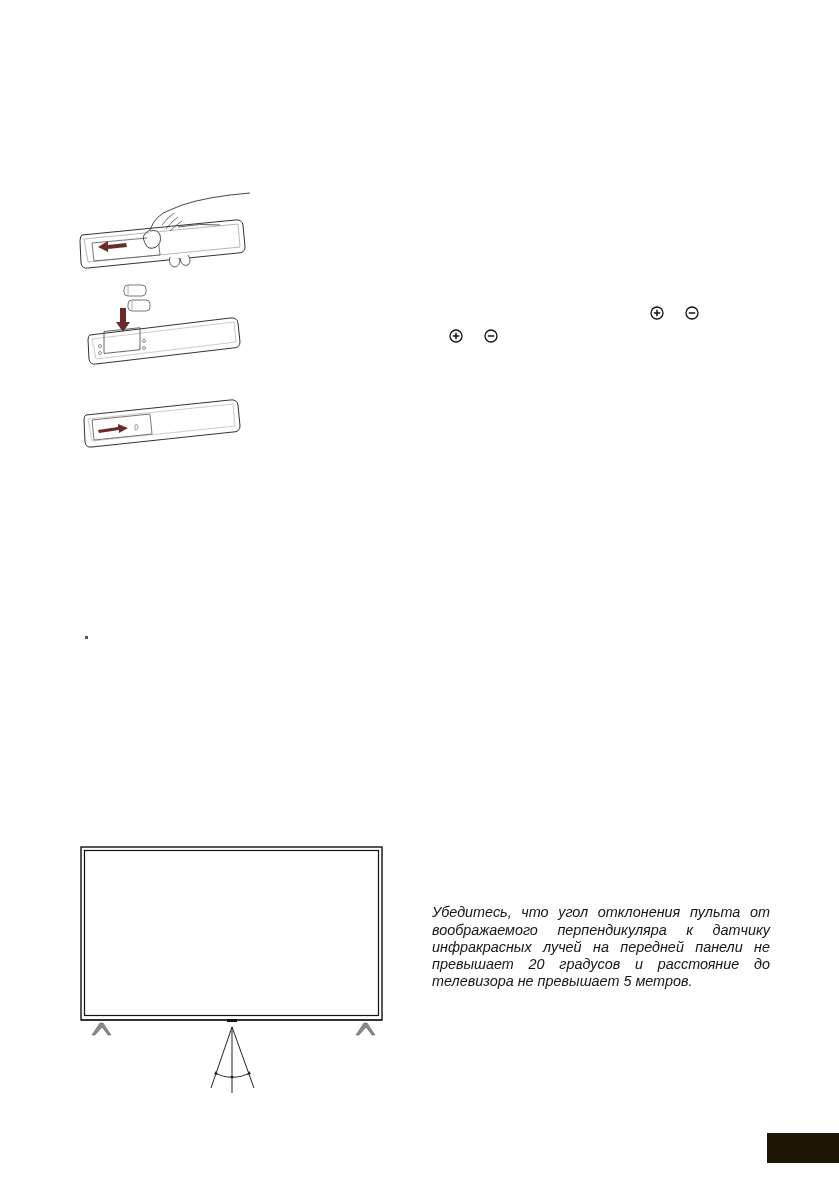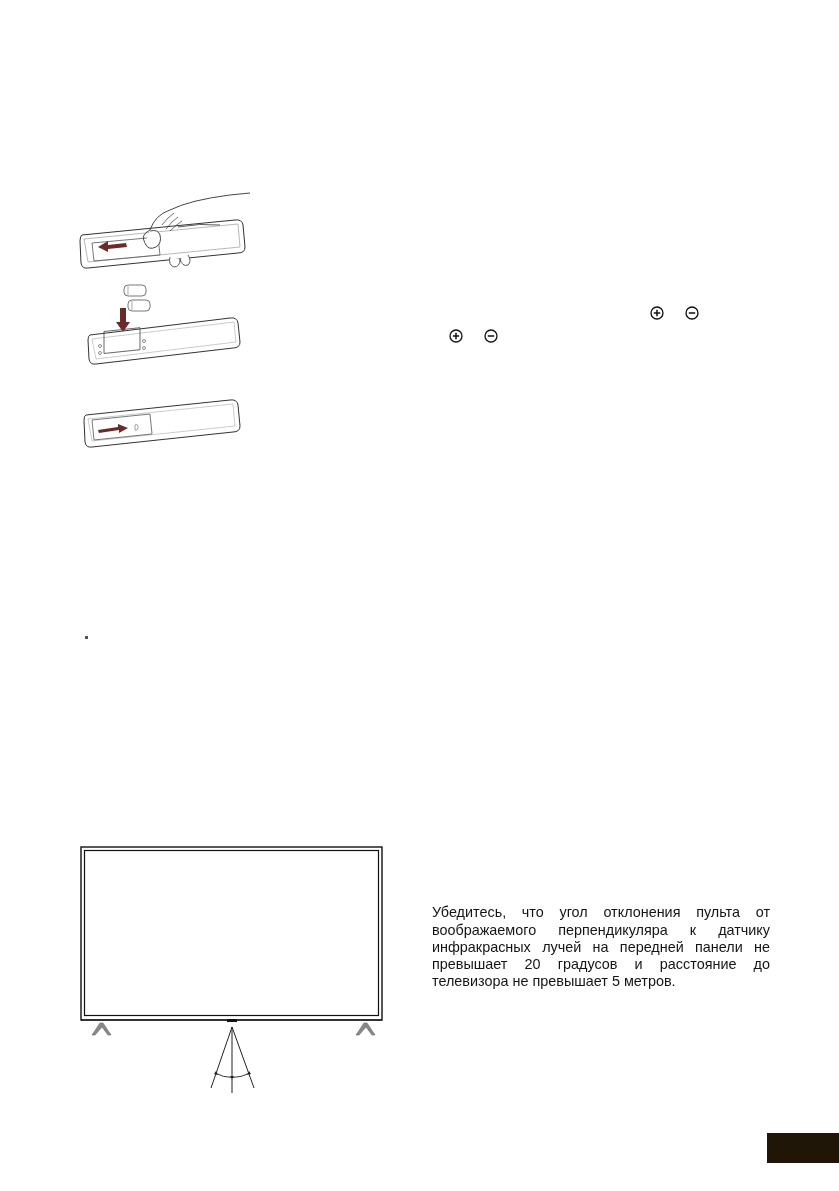--- a/index.html
+++ b/index.html
@@ -10,21 +10,21 @@
       color: #111111;
     }
     .abs { position: absolute; }
     .figure svg { display: block; }
     .pm-icon {
       position: absolute; width: 14px; height: 14px;
     }
     .note {
       position: absolute; left: 432px; top: 890px; width: 338px;
       font-family: "Liberation Sans", sans-serif;
-      font-size: 14.4px; line-height: 17.2px;
+      font-style: italic; font-size: 14.4px; line-height: 17.2px;
       text-align: justify; color: #151515;
     }
     .page-tab {
       position: absolute; left: 767px; top: 1133px; width: 72px; height: 30px;
       background: #201608;
       color: #ffffff; font-size: 14px; text-align: center; line-height: 30px;
     }
     .speck {
       position: absolute; left: 85px; top: 636px; width: 3px; height: 3px; background: #555;
     }

